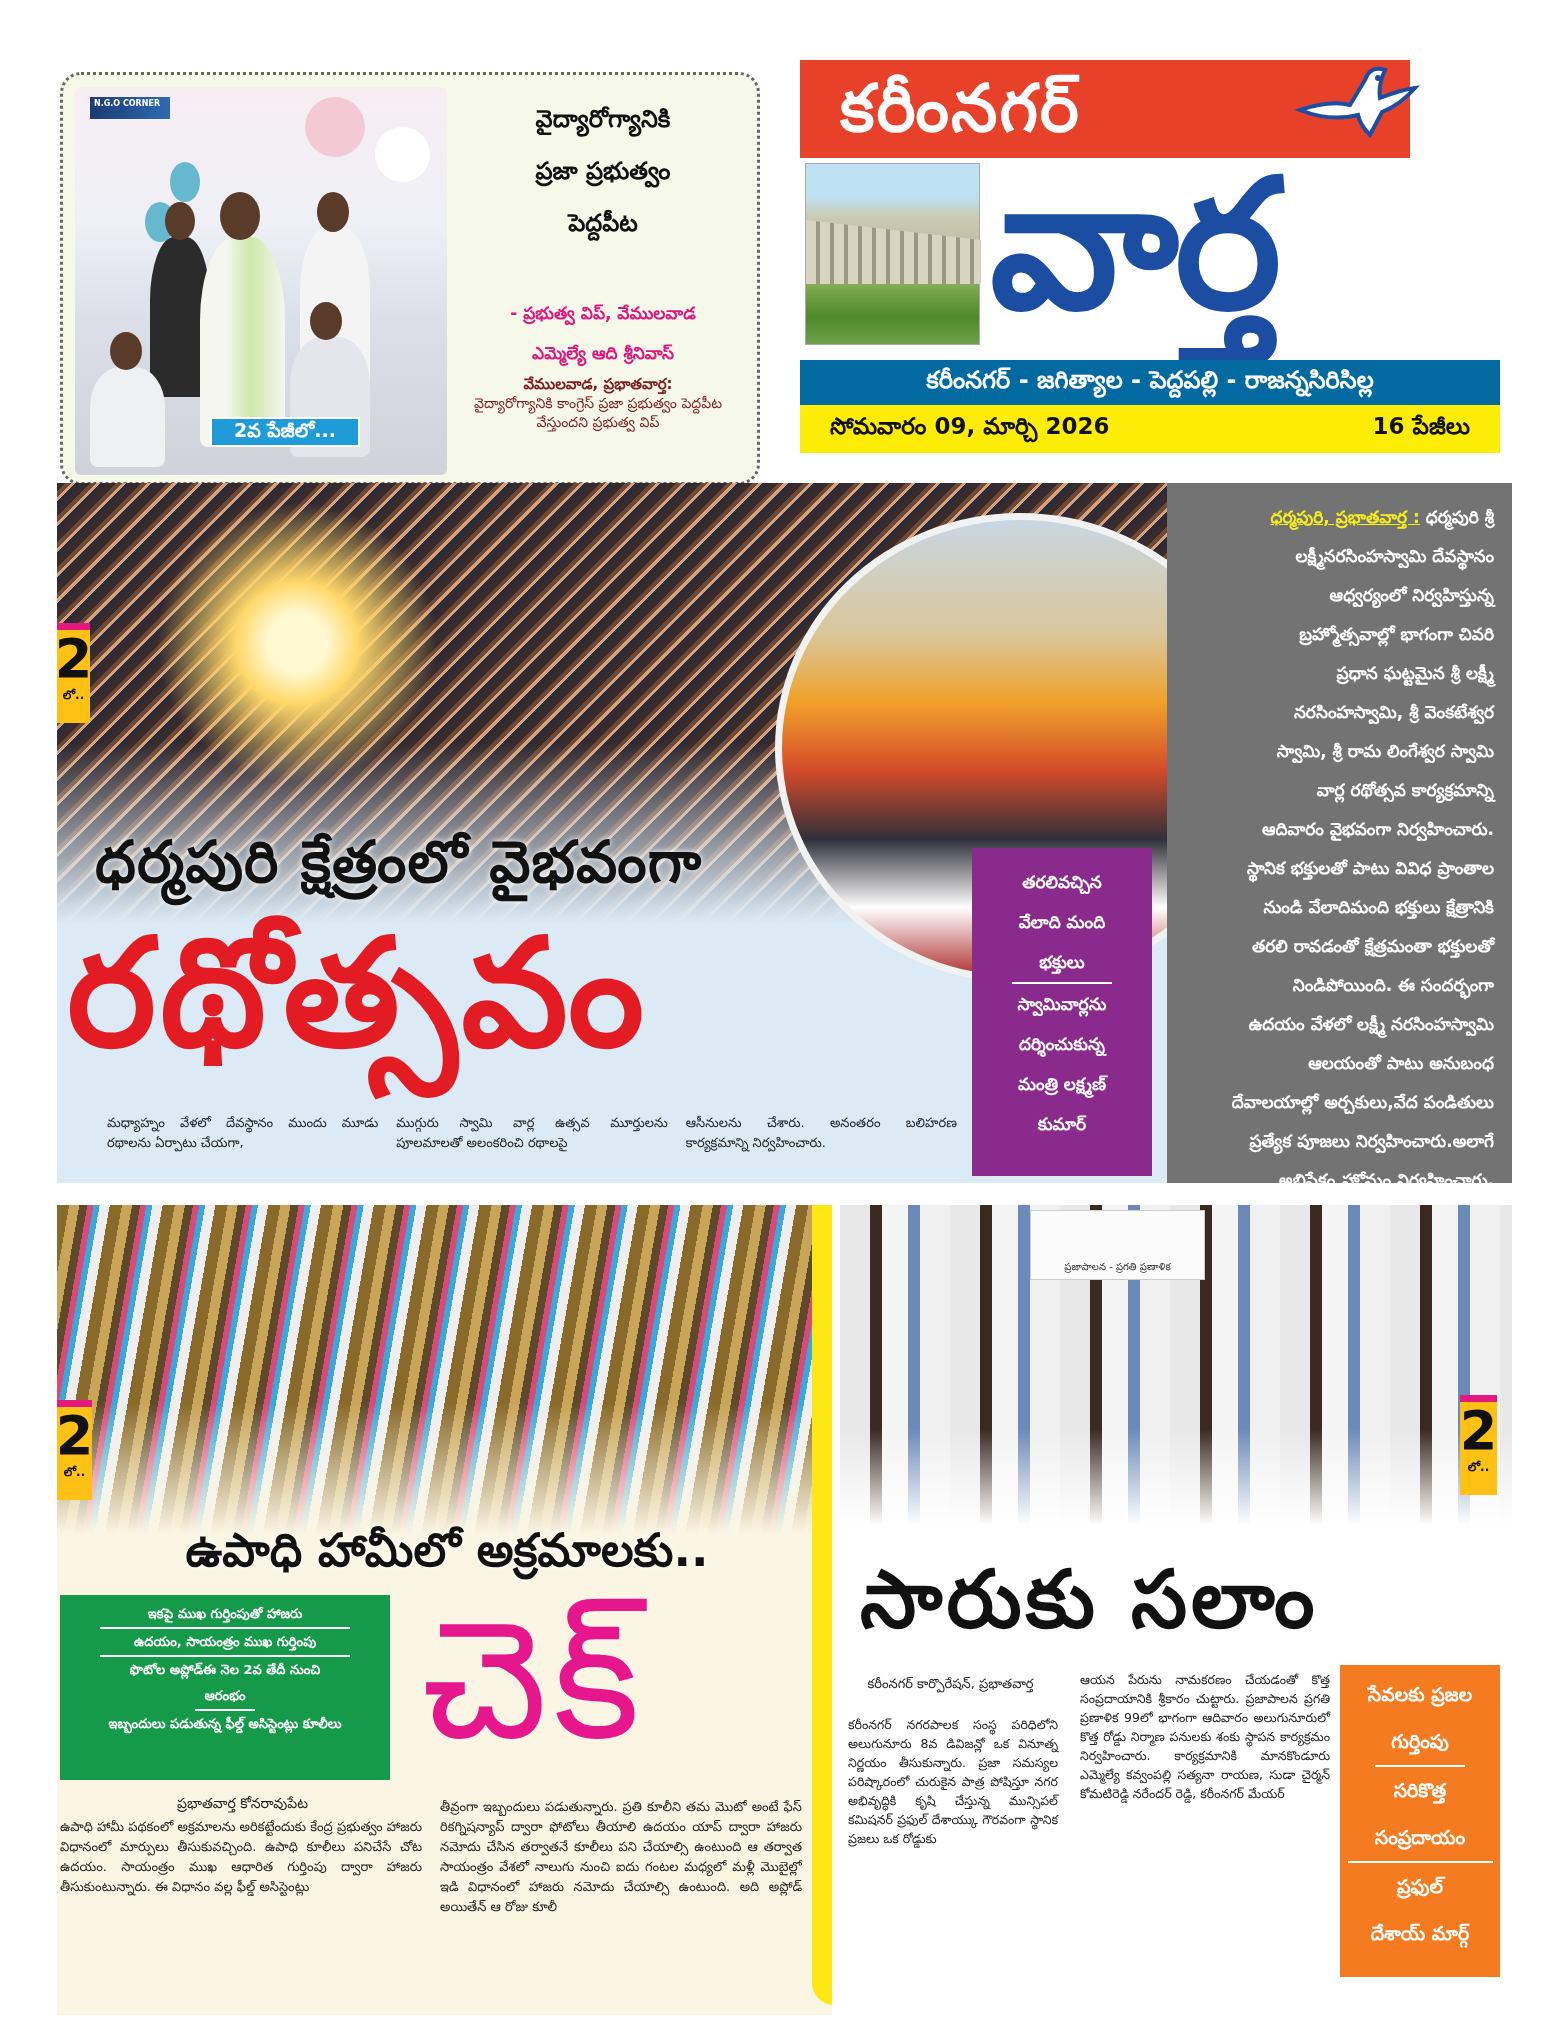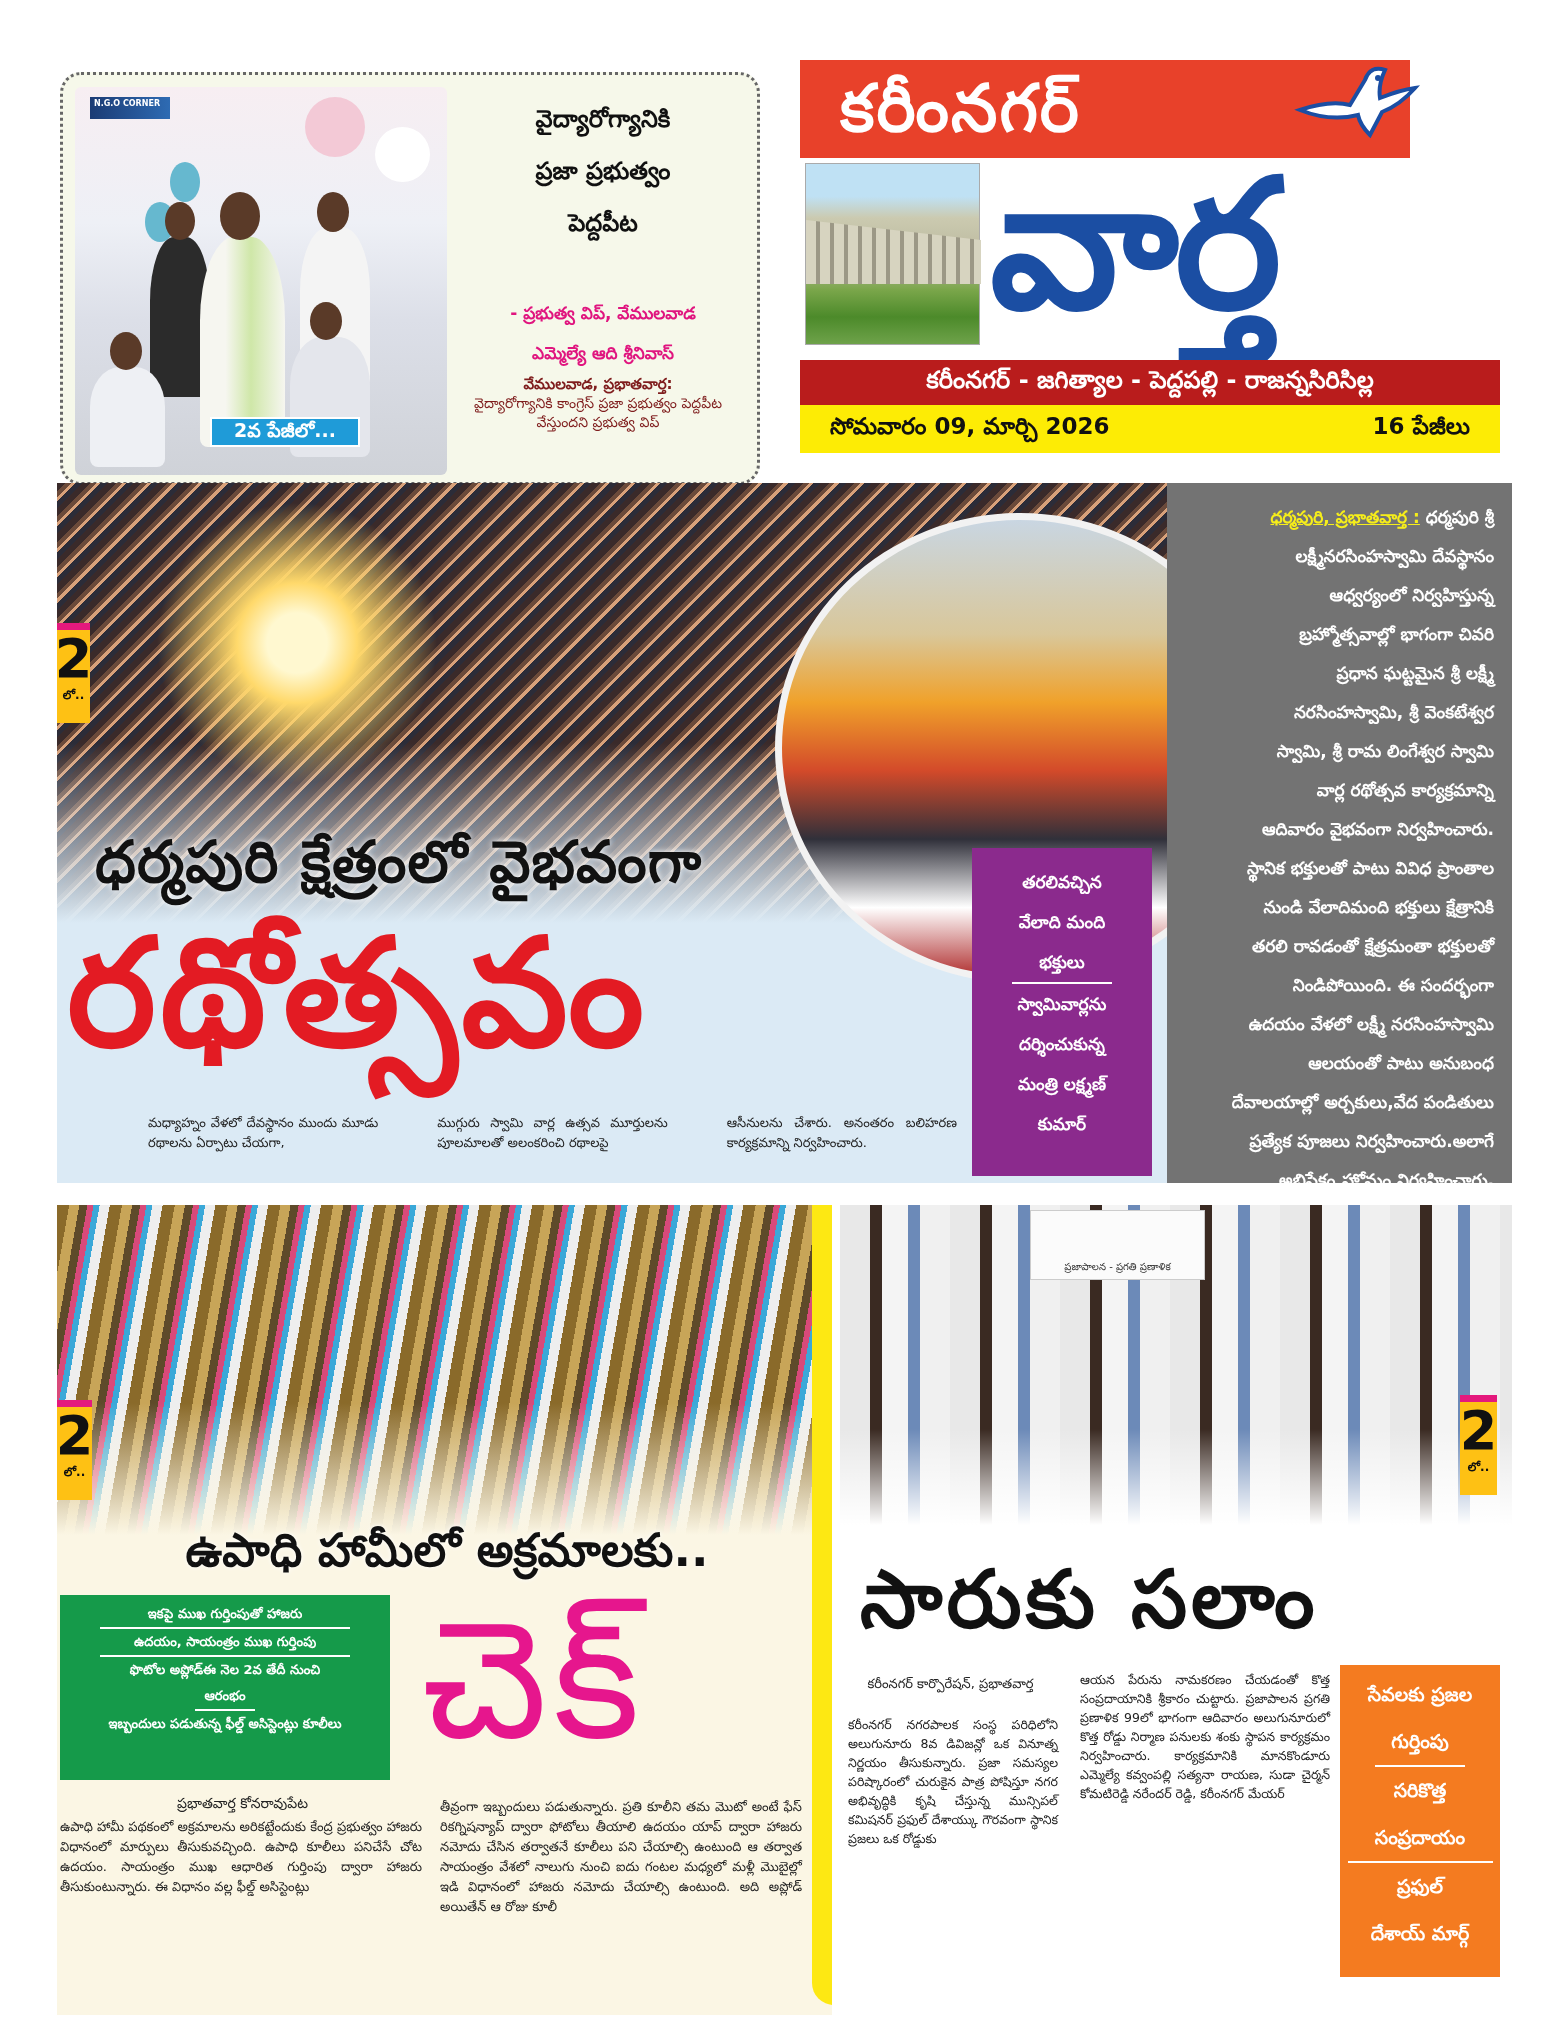--- a/index.html
+++ b/index.html
@@ -62,21 +62,21 @@
   .mast-vaartha {
     position: absolute; left: 990px; top: 140px; width: 500px; height: 210px;
     color: #1b4ea3; font-weight: bold; font-size: 180px; line-height: 210px;
     letter-spacing: -4px;
   }
   .dove {
     position: absolute; left: 1290px; top: 60px; width: 130px; height: 100px;
   }
   .mast-strip-red {
     position: absolute; left: 800px; top: 360px; width: 700px; height: 46px;
-    background: #b91c1c; color: #fff; font-weight: bold; font-size: 24px;
+    background: #0369a1; color: #fff; font-weight: bold; font-size: 24px;
     display: flex; align-items: center; justify-content: center;
   }
   .mast-strip-yellow {
     position: absolute; left: 800px; top: 405px; width: 700px; height: 48px;
     background: #fdec05; color: #111; font-weight: bold; font-size: 23px;
     display: flex; align-items: center; justify-content: space-between; padding: 0 30px;
   }
 
   
   .story1 {
@@ -111,21 +111,21 @@
     letter-spacing: 1px; text-shadow: 0 0 6px #fff;
   }
   .s1-headline {
     position: absolute; left: 10px; top: 425px; font-size: 150px; font-weight: bold;
     color: #e31b23; line-height: 170px; letter-spacing: 4px;
   }
   .s1-body-row {
     position: absolute; left: 50px; top: 630px; width: 850px; display: flex; gap: 18px;
     font-size: 13px; line-height: 20px; color: #222;
   }
-  .s1-body-row p { flex: 1; text-align: justify; margin-left: 41px; }
+  .s1-body-row p { flex: 1; text-align: justify; }
   .s1-purple {
     position: absolute; left: 915px; top: 365px; width: 180px; height: 328px;
     background: #8b2a8d; color: #fff; font-weight: bold; font-size: 17px;
     text-align: center; padding-top: 14px; line-height: 40px;
   }
   .s1-purple .rule { width: 100px; height: 2px; background: #fff; margin: 0 auto; }
   .s1-teal {
     position: absolute; left: 1110px; top: 0; width: 345px; height: 700px;
     background: #737373; color: #fff; font-size: 17px; font-weight: bold;
     text-align: right; padding: 15px 18px 0 0; line-height: 39px;

